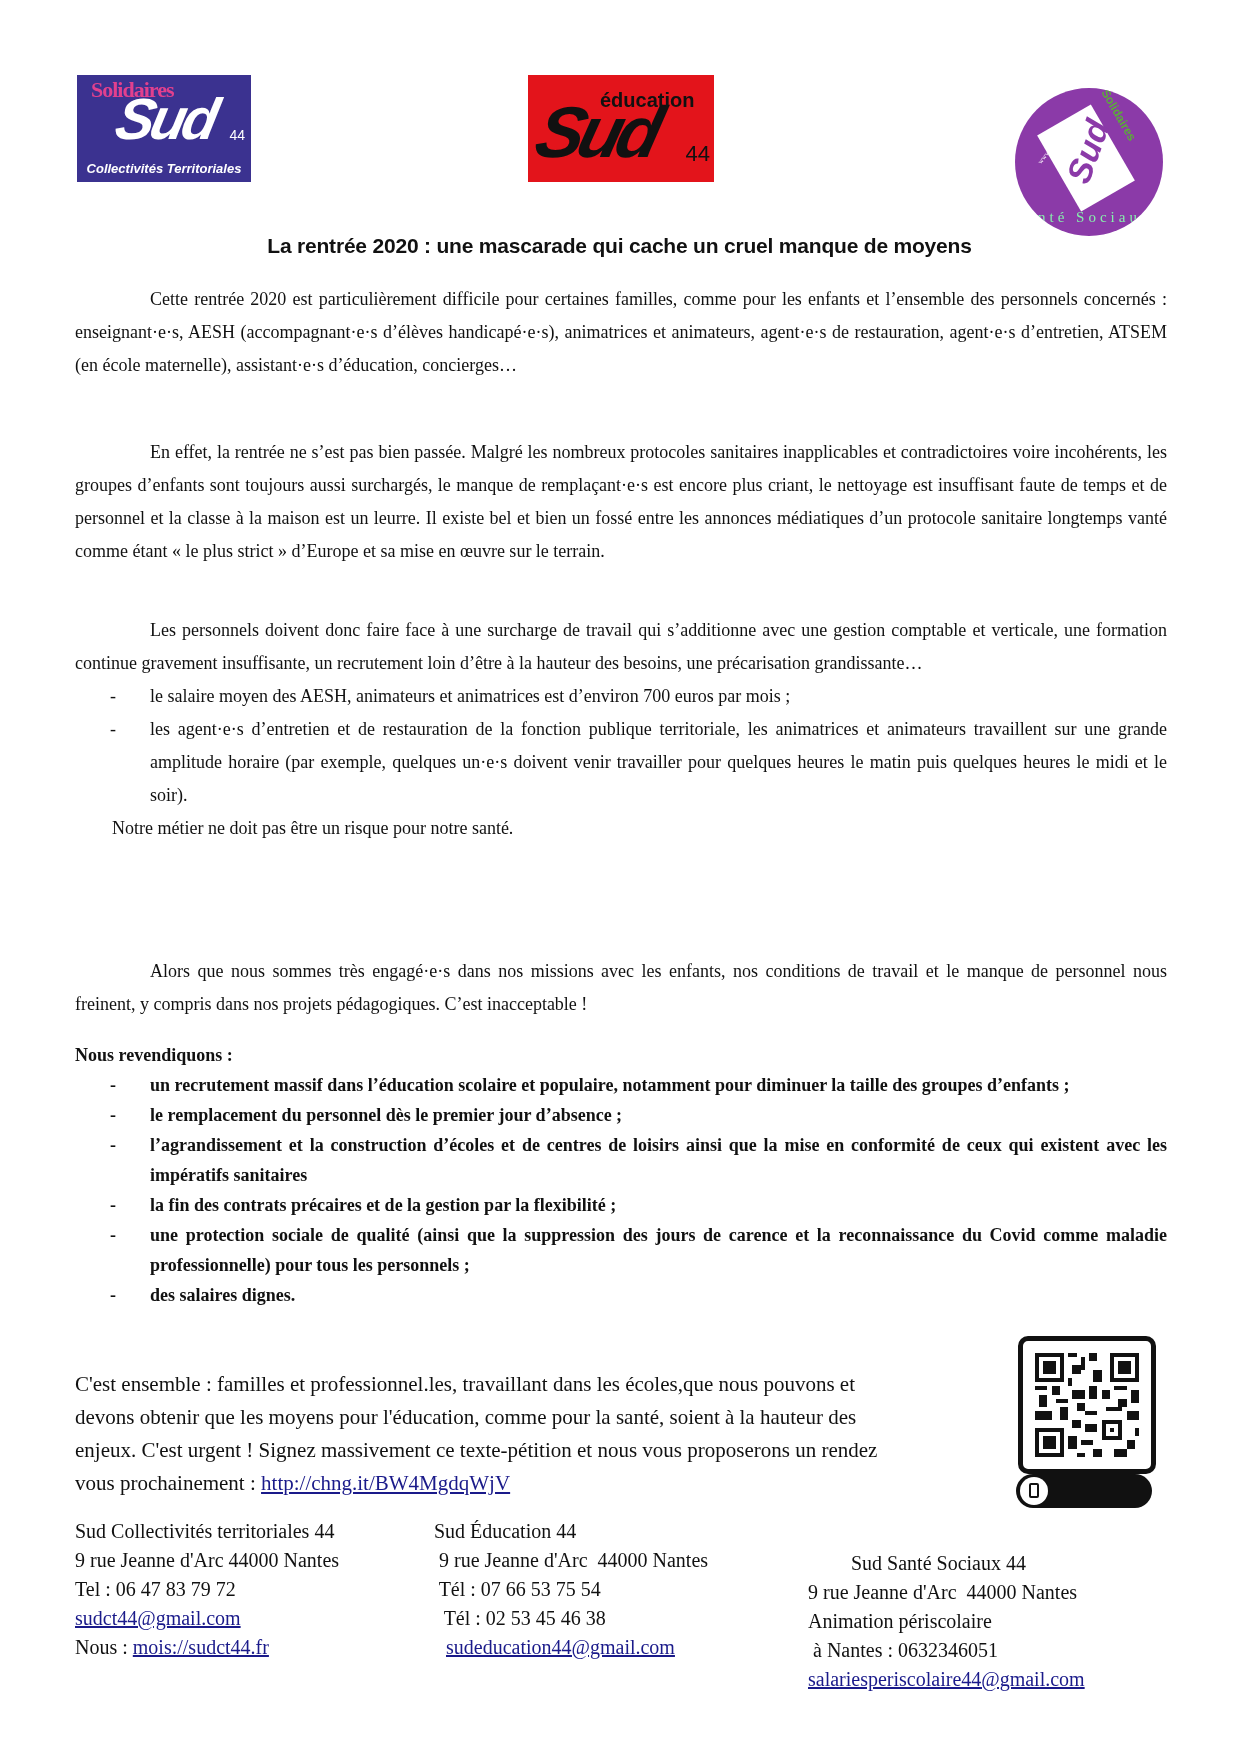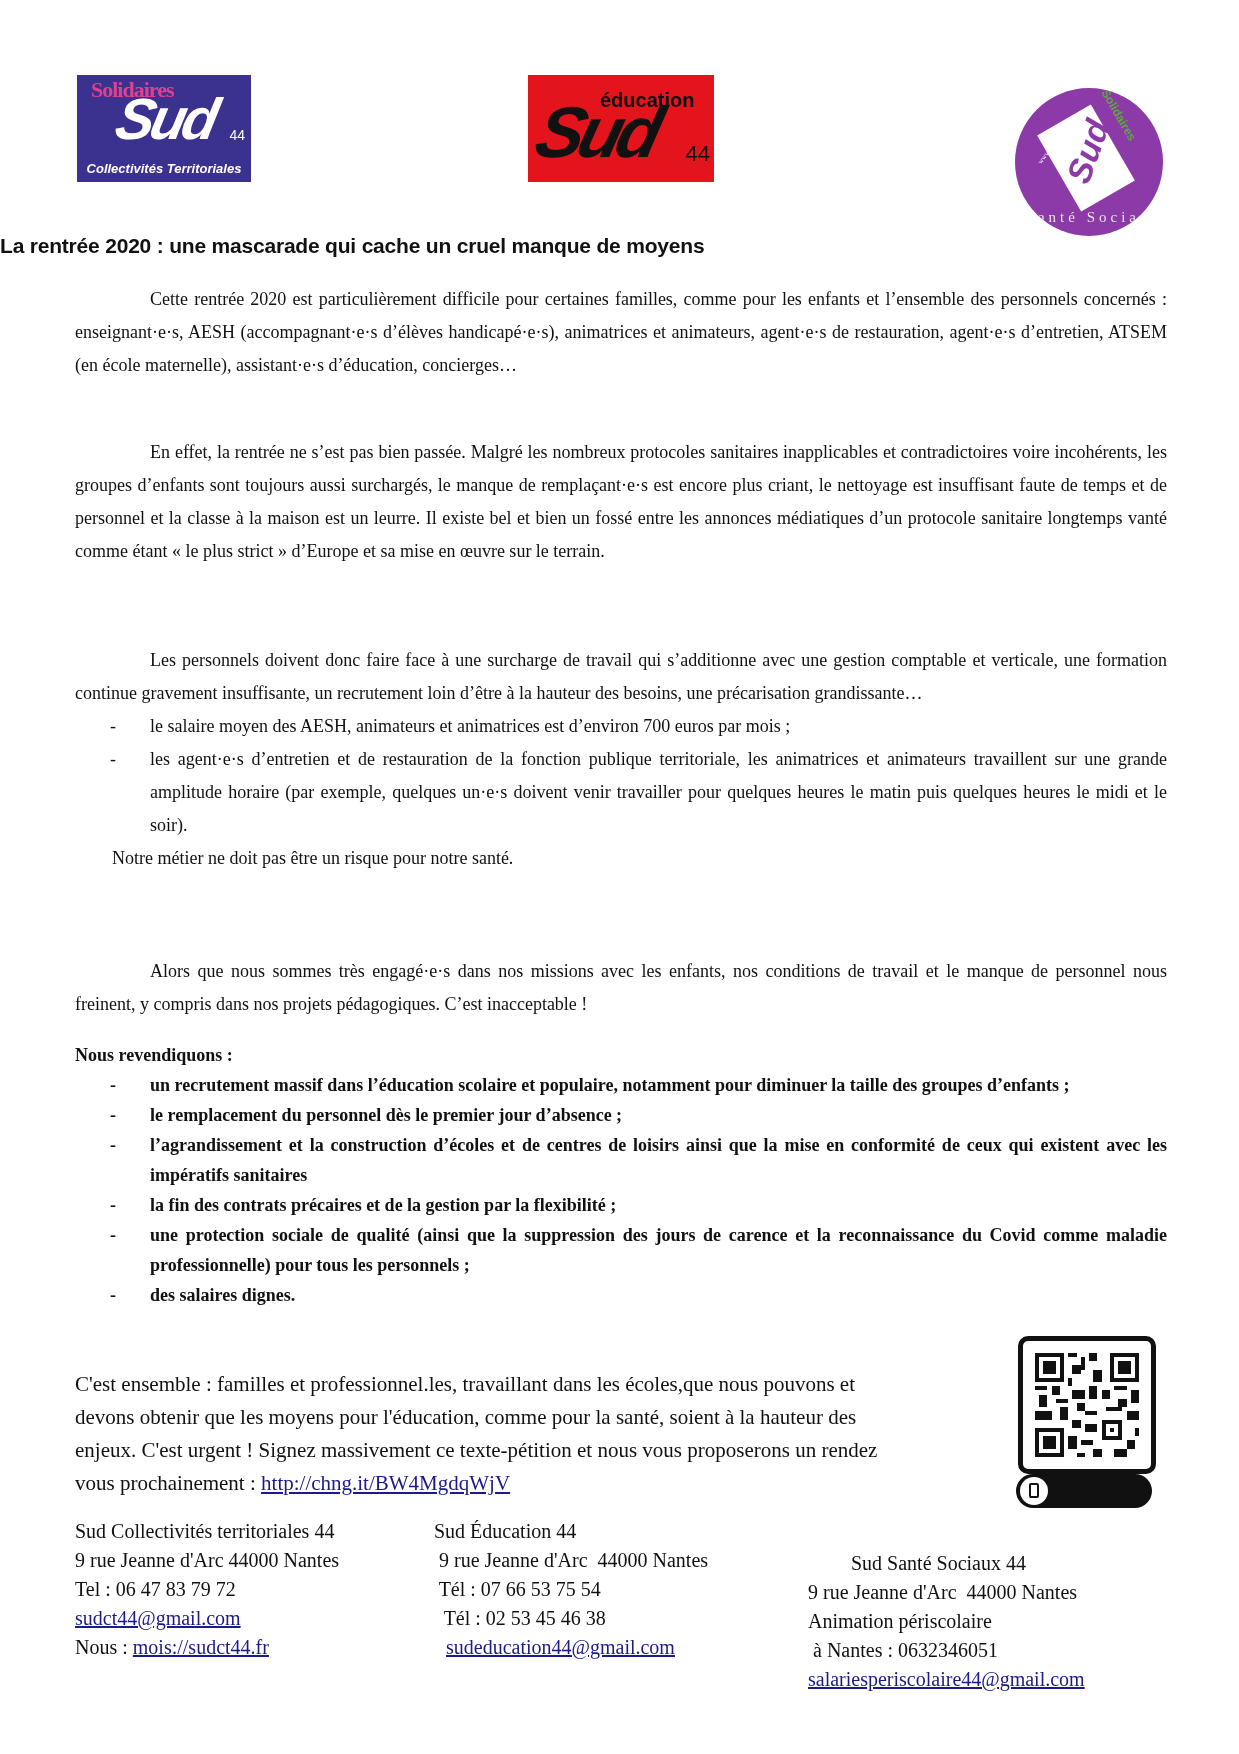--- a/index.html
+++ b/index.html
@@ -17,31 +17,31 @@
     .logo-ed { left: 528px; top: 75px; width: 186px; height: 107px; background: #e3141b; overflow: hidden; }
     .logo-ed .edu { position: absolute; left: 72px; top: 14px; font: bold 20px "Liberation Sans", sans-serif; color: #111; }
     .logo-ed .sud { position: absolute; left: 10px; top: 16px; font: italic bold 72px "Liberation Sans", sans-serif; color: #111; letter-spacing: -6px; transform: skewX(-14deg); }
     .logo-ed .num { position: absolute; right: 4px; top: 66px; font: 22px "Liberation Sans", sans-serif; color: #111; }
 
     .logo-ss { left: 1015px; top: 88px; width: 148px; height: 148px; border-radius: 50%; background: #8b3aa8; overflow: hidden; }
     .logo-ss .card { position: absolute; left: 40px; top: 26px; width: 62px; height: 88px; background: #fff; transform: rotate(-30deg); }
     .logo-ss .card .sud { position: absolute; left: 4px; top: 20px; font: italic bold 34px "Liberation Sans", sans-serif; color: #8b3aa8; transform: rotate(-40deg); }
     .logo-ss .sol { position: absolute; right: 16px; top: 20px; font: bold 12px "Liberation Sans", sans-serif; color: #5cab3a; transform: rotate(60deg); }
     .logo-ss .www { position: absolute; left: 14px; top: 50px; font: 7px "Liberation Serif", serif; color: #fff; transform: rotate(-52deg); }
-    .logo-ss .ring { position: absolute; left: 0; right: 0; bottom: 10px; text-align: right; font: 15px "Liberation Serif", serif; color: #e5e5e5; letter-spacing: 4px; }
-
-    .title { position: absolute; left: 0; width: 1239px; top: 220px; text-align: left;
+    .logo-ss .ring { position: absolute; left: 0; right: 0; bottom: 10px; text-align: left; font: 15px "Liberation Serif", serif; color: #86efac; letter-spacing: 4px; }
+
+    .title { position: absolute; left: 0; width: 1239px; top: 220px; text-align: center;
              font: bold 21px "Liberation Sans", sans-serif; color: #111; letter-spacing: -0.2px; }
 
     .body { position: absolute; left: 75px; width: 1092px; font-size: 18px; line-height: 33px; }
     .para { text-align: justify; margin: 0; }
     .para.indent { text-indent: 75px; }
     .p1 { top: 283px; }
     .p2 { top: 436px; }
-    .p3 { top: 644px; }
+    .p3 { top: 614px; }
     .list { margin: 0; padding: 0; list-style: none; }
     .list li { position: relative; padding-left: 75px; text-align: justify; }
     .list li .dash { position: absolute; left: 35px; top: 0; }
     .note { padding-left: 37px; }
     .p4 { top: 955px; }
     .p5 { top: 1040px; font-weight: bold; line-height: 30px; }
     .p5 .list li { line-height: 30px; }
 
     .p6 { top: 1368px; width: 840px; font-size: 21px; line-height: 33px; }
     a.link { color: #1a1a8a; text-decoration: underline; }

